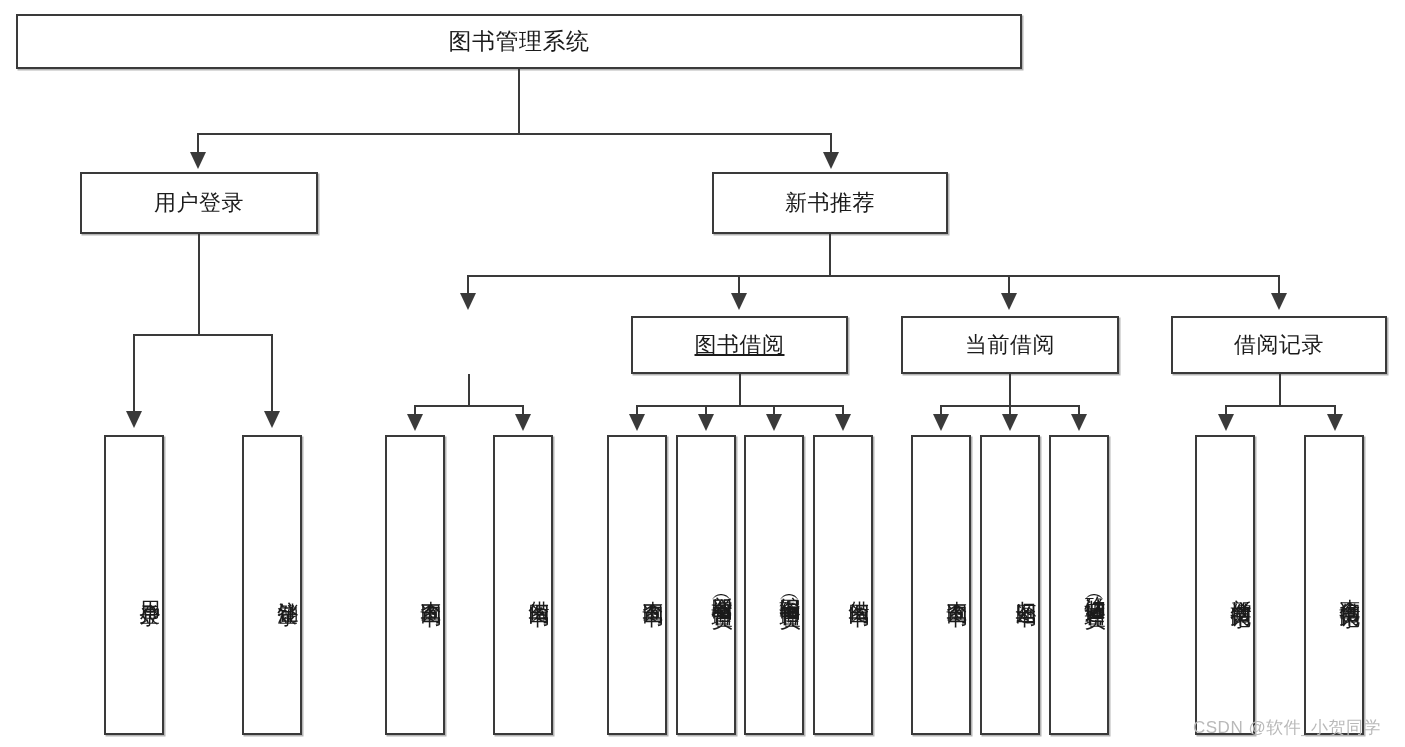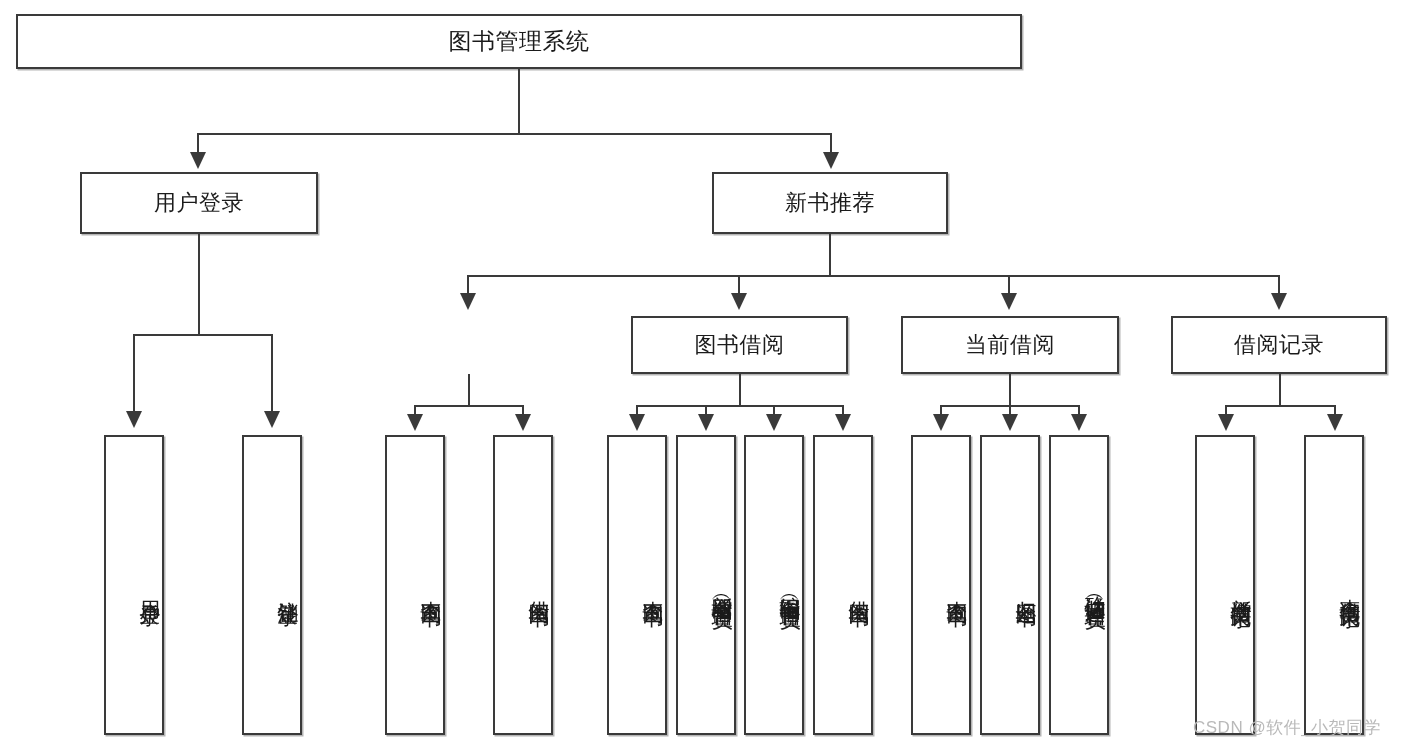--- a/index.html
+++ b/index.html
@@ -107,21 +107,21 @@
   <div class="edge edge-h" style="left:467px; top:275px; width:812px; height:2px;"></div>
   <div class="edge edge-v" style="left:467px; top:275px; width:2px; height:21px;"></div>
   <div class="arrow" style="left:460px; top:293px;"></div>
   <div class="edge edge-v" style="left:738px; top:275px; width:2px; height:21px;"></div>
   <div class="arrow" style="left:731px; top:293px;"></div>
   <div class="edge edge-v" style="left:1008px; top:275px; width:2px; height:21px;"></div>
   <div class="arrow" style="left:1001px; top:293px;"></div>
   <div class="edge edge-v" style="left:1278px; top:275px; width:2px; height:21px;"></div>
   <div class="arrow" style="left:1271px; top:293px;"></div>
 
-  <div class="node node-h" style="left:631px; top:316px; width:217px; height:58px;">图书借阅</div>
+  <div class="node node-h" style="left:631px; top:316px; width:217px; height:58px;text-decoration:underline;">图书借阅</div>
   <div class="node node-h" style="left:1171px; top:316px; width:216px; height:58px;">借阅记录</div>
   <div class="node node-h" style="left:901px; top:316px; width:218px; height:58px;">当前借阅</div>
 
   <div class="edge edge-v" style="left:468px; top:374px; width:2px; height:32px;"></div>
   <div class="edge edge-h" style="left:414px; top:405px; width:110px; height:2px;"></div>
   <div class="edge edge-v" style="left:414px; top:405px; width:2px; height:12px;"></div>
   <div class="arrow" style="left:407px; top:414px;"></div>
   <div class="edge edge-v" style="left:522px; top:405px; width:2px; height:12px;"></div>
   <div class="arrow" style="left:515px; top:414px;"></div>
 

